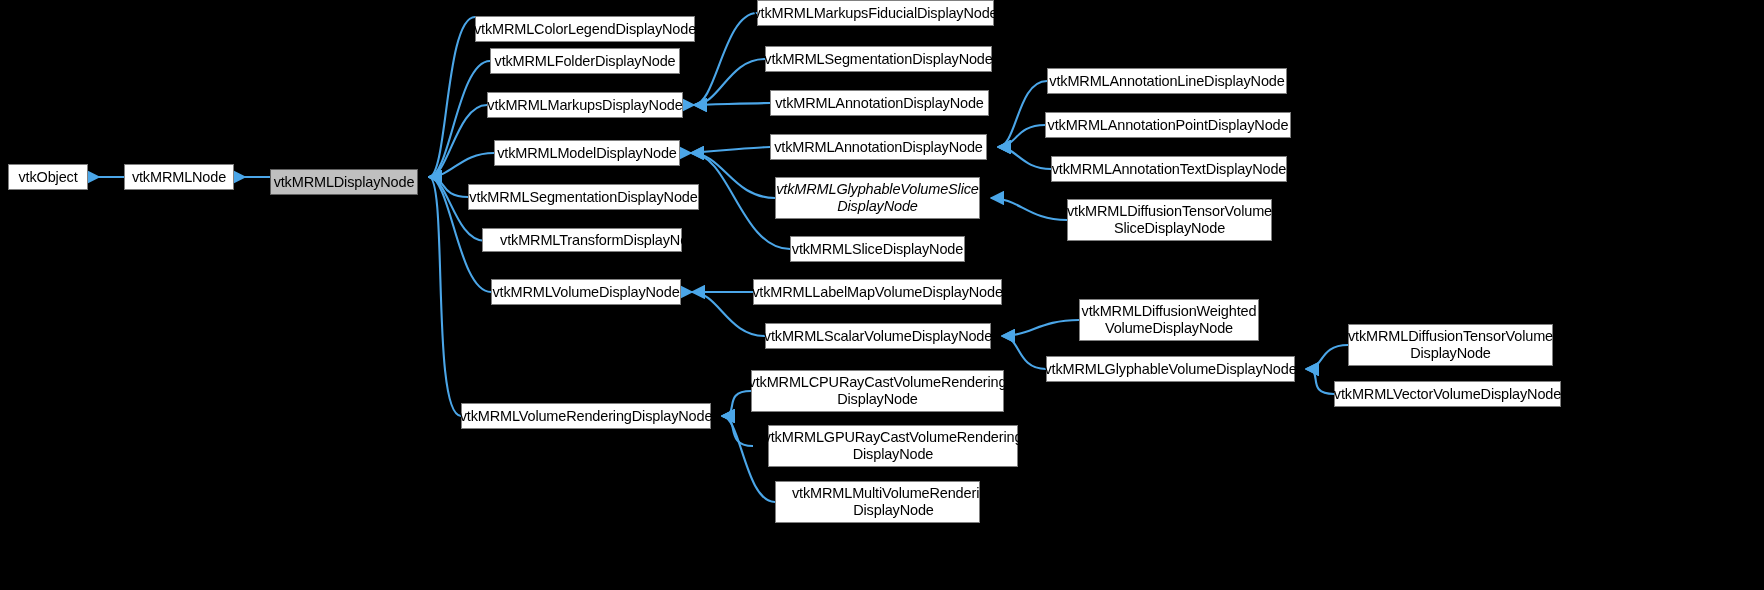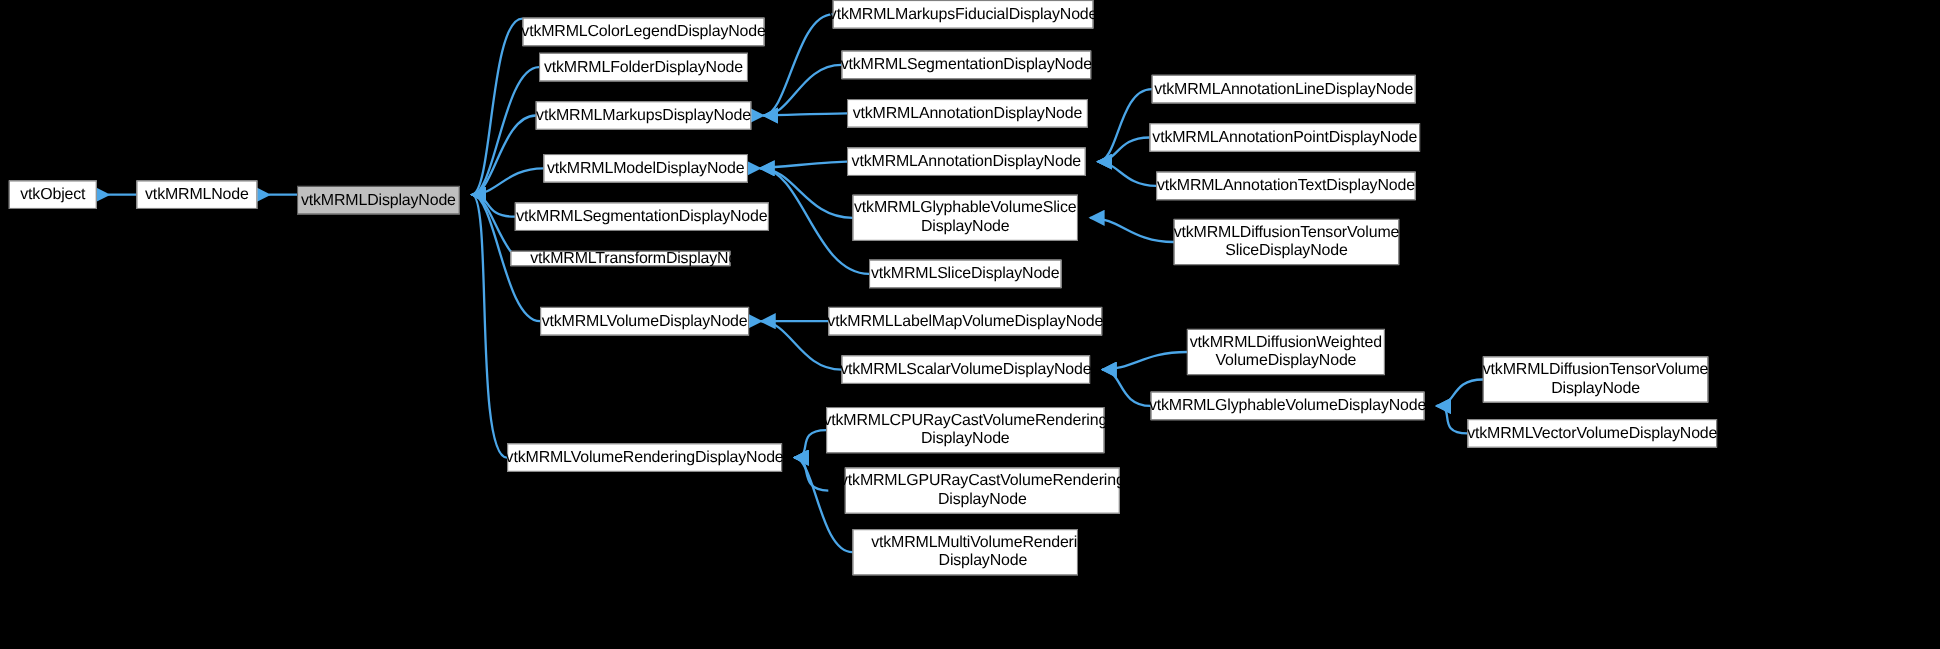--- a/index.html
+++ b/index.html
@@ -86,28 +86,28 @@
     </svg>
   <div id="nodes">
       <div class="node" style="left: 8px; top: 164px; width: 80px; height: 26px;">vtkObject</div>
       <div class="node" style="left: 124px; top: 164px; width: 110px; height: 26px;">vtkMRMLNode</div>
       <div class="node root" style="left: 270px; top: 169px; width: 148px; height: 26px;">vtkMRMLDisplayNode</div>
       <div class="node" style="left: 475px; top: 16px; width: 220px; height: 26px;">vtkMRMLColorLegendDisplayNode</div>
       <div class="node" style="left: 490px; top: 48px; width: 190px; height: 26px;">vtkMRMLFolderDisplayNode</div>
       <div class="node" style="left: 487px; top: 92px; width: 196px; height: 26px;">vtkMRMLMarkupsDisplayNode</div>
       <div class="node" style="left: 494px; top: 140px; width: 186px; height: 26px;">vtkMRMLModelDisplayNode</div>
       <div class="node" style="left: 468px; top: 184px; width: 231px; height: 26px;">vtkMRMLSegmentationDisplayNode</div>
-      <div class="node" style="left: 464px; top: 228px; width: 200px; height: 14px; padding-left: 40px;">vtkMRMLTransformDisplayNode</div>
+      <div class="node" style="left: 482px; top: 228px; width: 200px; height: 24px; padding-left: 40px;">vtkMRMLTransformDisplayNode</div>
       <div class="node" style="left: 491px; top: 279px; width: 190px; height: 26px;">vtkMRMLVolumeDisplayNode</div>
       <div class="node" style="left: 461px; top: 403px; width: 250px; height: 26px;">vtkMRMLVolumeRenderingDisplayNode</div>
       <div class="node" style="left: 757px; top: 0px; width: 237px; height: 26px;">vtkMRMLMarkupsFiducialDisplayNode</div>
       <div class="node" style="left: 765px; top: 46px; width: 227px; height: 26px;">vtkMRMLSegmentationDisplayNode</div>
       <div class="node" style="left: 770px; top: 90px; width: 219px; height: 26px;">vtkMRMLAnnotationDisplayNode</div>
       <div class="node" style="left: 770px; top: 134px; width: 217px; height: 26px;">vtkMRMLAnnotationDisplayNode</div>
-      <div class="node" style="left: 775px; top: 177px; width: 205px; height: 42px;">vtkMRMLGlyphableVolumeSlice
+      <div class="node" style="left: 775px; top: 177px; width: 205px; height: 42px; font-style: italic;">vtkMRMLGlyphableVolumeSlice
 DisplayNode</div>
       <div class="node" style="left: 790px; top: 236px; width: 175px; height: 26px;">vtkMRMLSliceDisplayNode</div>
       <div class="node" style="left: 753px; top: 279px; width: 249px; height: 26px;">vtkMRMLLabelMapVolumeDisplayNode</div>
       <div class="node" style="left: 765px; top: 323px; width: 226px; height: 26px;">vtkMRMLScalarVolumeDisplayNode</div>
       <div class="node" style="left: 751px; top: 370px; width: 253px; height: 42px;">vtkMRMLCPURayCastVolumeRendering
 DisplayNode</div>
       <div class="node" style="left: 768px; top: 425px; width: 250px; height: 42px; text-align: center;">vtkMRMLGPURayCastVolumeRendering
 DisplayNode</div>
       <div class="node" style="left: 775px; top: 481px; width: 205px; height: 42px; padding-left: 32px;">vtkMRMLMultiVolumeRendering
 DisplayNode</div>

